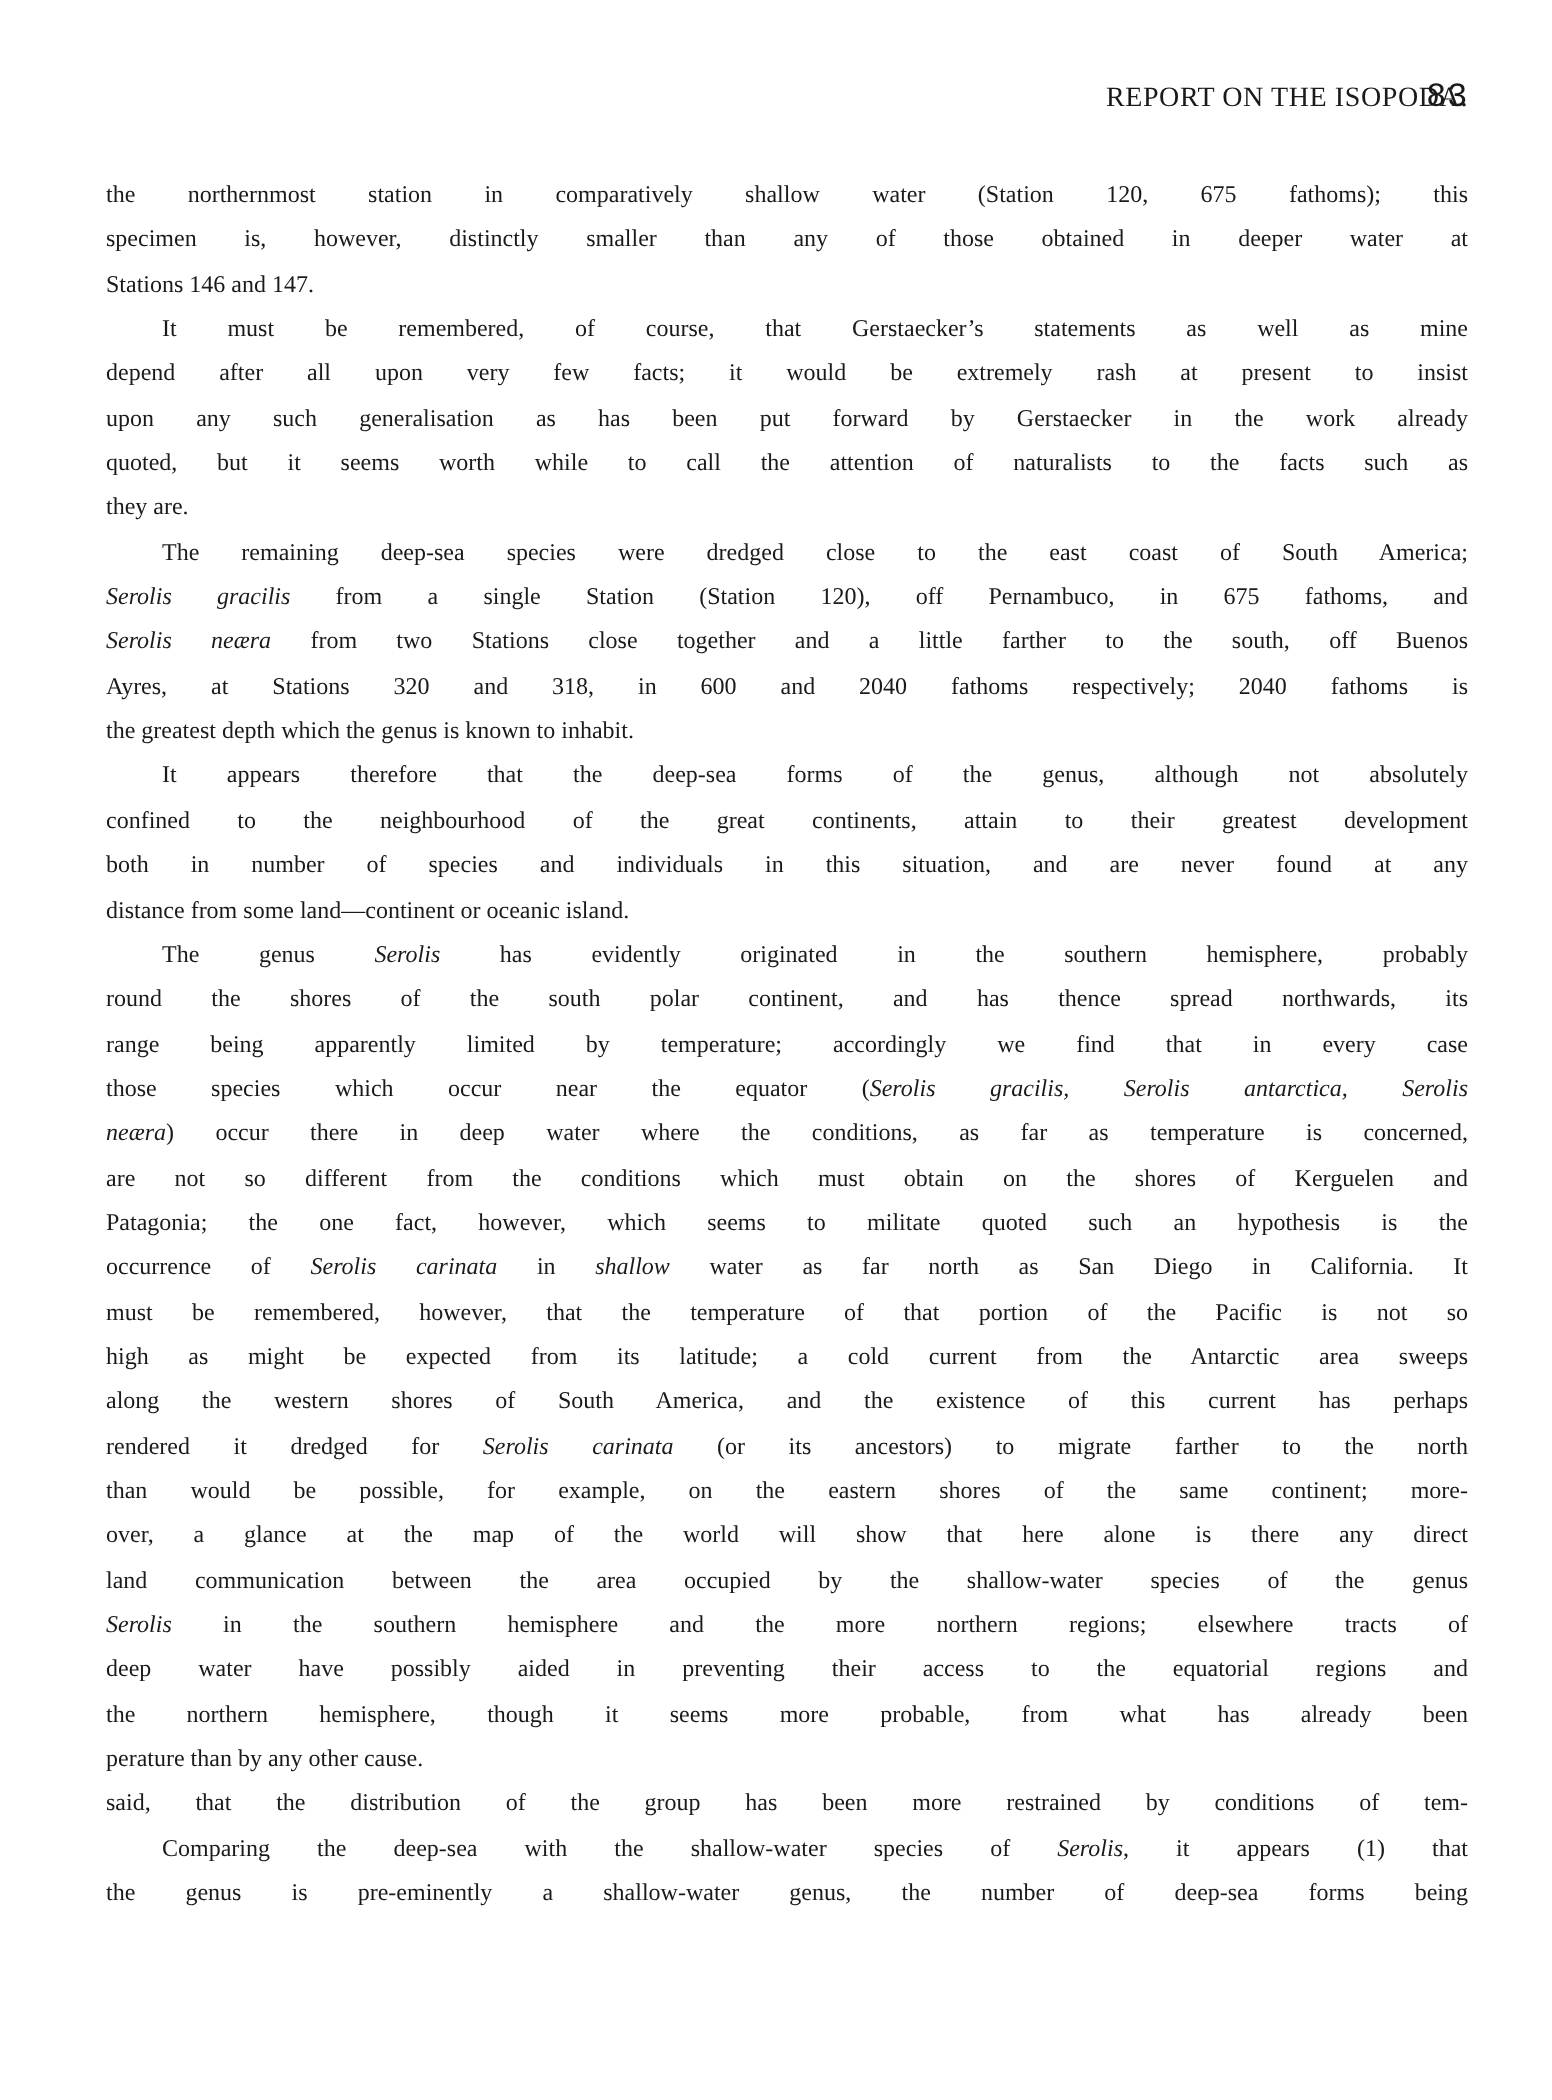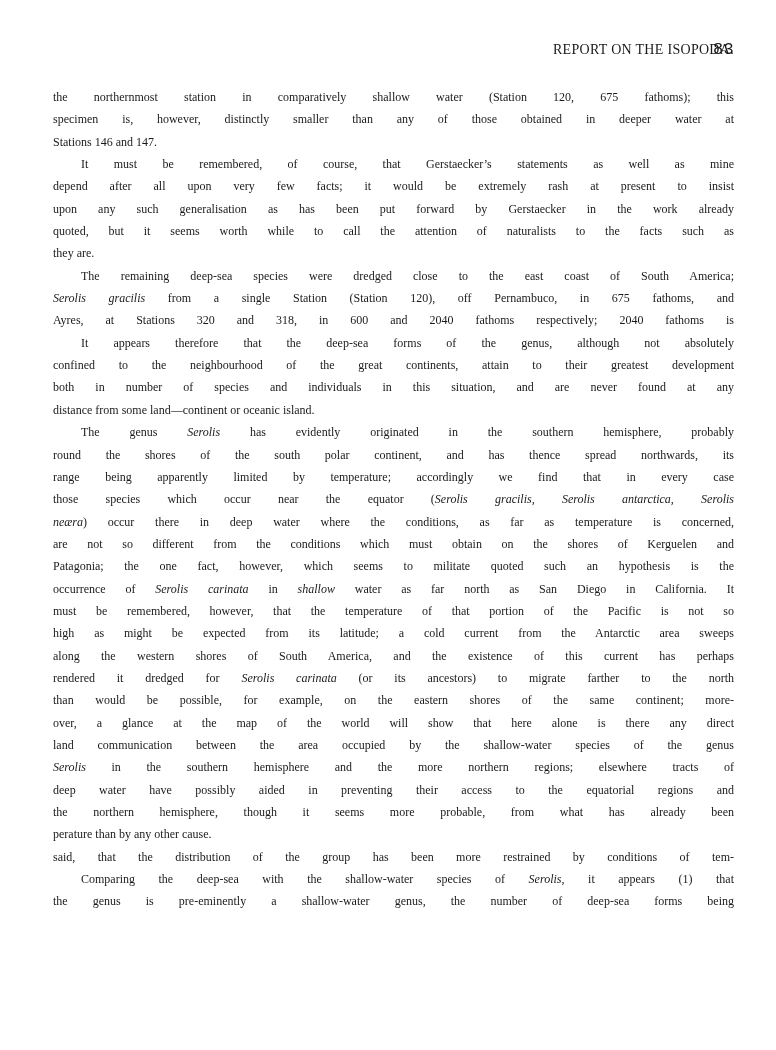--- a/index.html
+++ b/index.html
@@ -32,21 +32,23 @@
       <span class="line"><span>the northernmost station in comparatively shallow water (Station 120, 675 fathoms); this</span></span>
       <span class="line"><span>specimen is, however, distinctly smaller than any of those obtained in deeper water at</span></span>
       <span class="line last"><span>Stations 146 and 147.</span></span>
       <span class="line indent"><span>It must be remembered, of course, that Gerstaecker’s statements as well as mine</span></span>
       <span class="line"><span>depend after all upon very few facts; it would be extremely rash at present to insist</span></span>
       <span class="line"><span>upon any such generalisation as has been put forward by Gerstaecker in the work already</span></span>
       <span class="line"><span>quoted, but it seems worth while to call the attention of naturalists to the facts such as</span></span>
       <span class="line last"><span>they are.</span></span>
       <span class="line indent"><span>The remaining deep-sea species were dredged close to the east coast of South America;</span></span>
       <span class="line"><i>Serolis gracilis</i><span> from a single Station (Station 120), off Pernambuco, in 675 fathoms, and</span></span>
+      <span class="line"><i>Serolis neæra</i><span> from two Stations close together and a little farther to the south, off Buenos</span></span>
       <span class="line"><span>Ayres, at Stations 320 and 318, in 600 and 2040 fathoms respectively; 2040 fathoms is</span></span>
+      <span class="line last"><span>the greatest depth which the genus is known to inhabit.</span></span>
       <span class="line indent"><span>It appears therefore that the deep-sea forms of the genus, although not absolutely</span></span>
       <span class="line"><span>confined to the neighbourhood of the great continents, attain to their greatest development</span></span>
       <span class="line"><span>both in number of species and individuals in this situation, and are never found at any</span></span>
       <span class="line last"><span>distance from some land—continent or oceanic island.</span></span>
       <span class="line indent"><span>The genus </span><i>Serolis</i><span> has evidently originated in the southern hemisphere, probably</span></span>
       <span class="line"><span>round the shores of the south polar continent, and has thence spread northwards, its</span></span>
       <span class="line"><span>range being apparently limited by temperature; accordingly we find that in every case</span></span>
       <span class="line"><span>those species which occur near the equator (</span><i>Serolis gracilis, Serolis antarctica, Serolis</i></span>
       <span class="line"><i>neæra</i><span>) occur there in deep water where the conditions, as far as temperature is concerned,</span></span>
       <span class="line"><span>are not so different from the conditions which must obtain on the shores of Kerguelen and</span></span>

